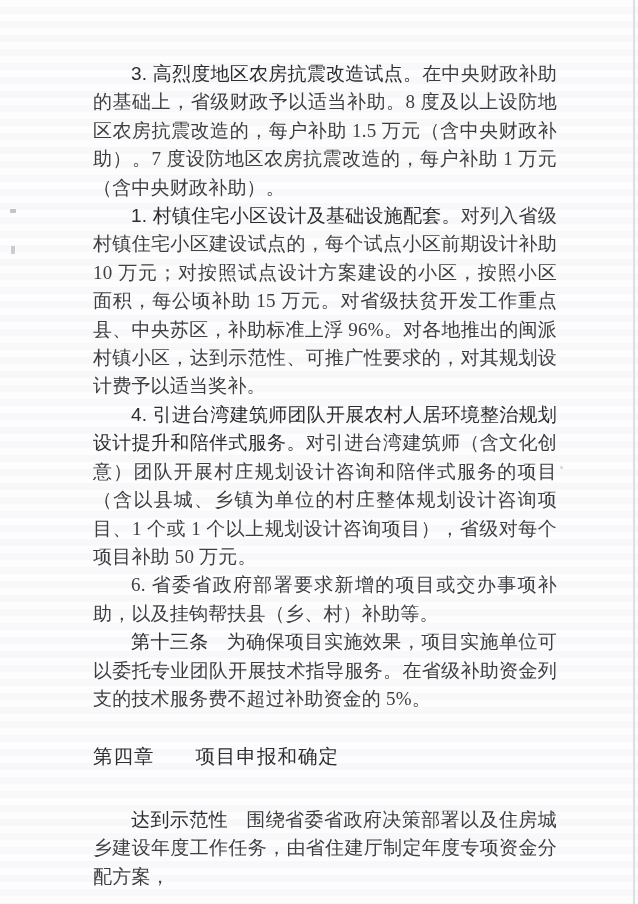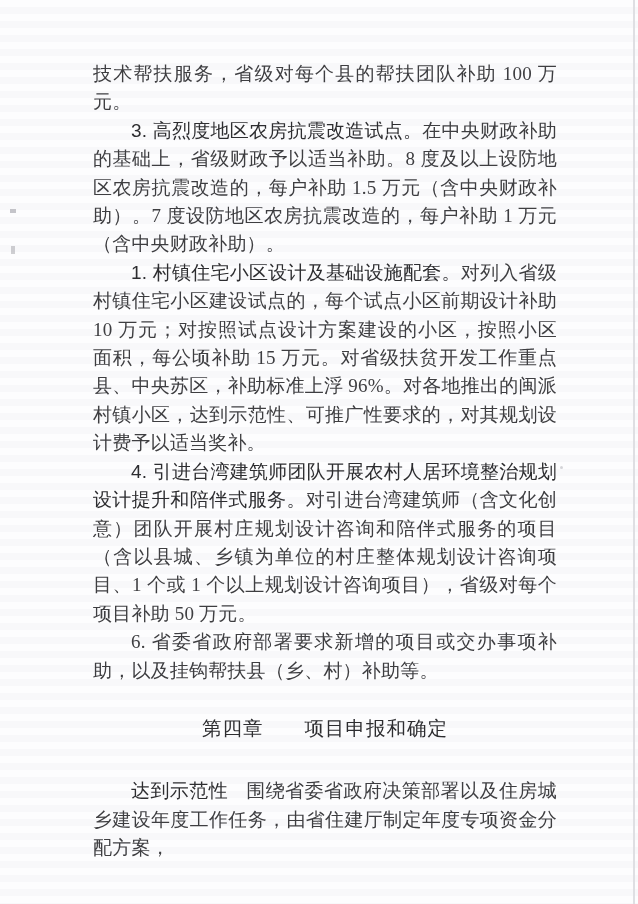--- a/index.html
+++ b/index.html
@@ -54,21 +54,20 @@
     color: #2d2d30;
     font-family: "Liberation Sans", "DejaVu Sans", sans-serif;
   }
   .para.article strong {
     margin-right: 0.95em;
   }
   .chapter {
     margin: 29px 0 35px 0;
     font-size: 19.5px;
     line-height: 28.4px;
-    text-align: center;
     letter-spacing: 1px;
   }
   .pageno {
     position: absolute;
     top: 811px;
     left: 0;
     right: 0;
     text-align: center;
     font-size: 13px;
     color: #8b8b8e;
@@ -83,30 +82,30 @@
   .speck.s3 { left: 560px; top: 466px; width: 3px; height: 3px; border-radius: 50%;
               background: #c9c9ce; opacity: 0.8; }
 </style>
 </head>
 <body>
 
 <div class="page">
 
   <div class="content">
 
-    <p class="para cont"><span>技术帮扶服务，省级对每个县的帮扶团队补助 100 万元。</span></p>
 
     <p class="para"><strong>3. 高烈度地区农房抗震改造试点。</strong><span>在中央财政补助的基础上，省级财政予以适当补助。8 度及以上设防地区农房抗震改造的，每户补助 1.5 万元（含中央财政补助）。7 度设防地区农房抗震改造的，每户补助 1 万元（含中央财政补助）。</span></p>
 
     <p class="para"><strong>1. 村镇住宅小区设计及基础设施配套。</strong><span>对列入省级村镇住宅小区建设试点的，每个试点小区前期设计补助 10 万元；对按照试点设计方案建设的小区，按照小区面积，每公顷补助 15 万元。对省级扶贫开发工作重点县、中央苏区，补助标准上浮 96%。对各地推出的闽派村镇小区，达到示范性、可推广性要求的，对其规划设计费予以适当奖补。</span></p>
 
     <p class="para"><strong>4. 引进台湾建筑师团队开展农村人居环境整治规划设计提升和陪伴式服务。</strong><span>对引进台湾建筑师（含文化创意）团队开展村庄规划设计咨询和陪伴式服务的项目（含以县城、乡镇为单位的村庄整体规划设计咨询项目、1 个或 1 个以上规划设计咨询项目），省级对每个项目补助 50 万元。</span></p>
 
     <p class="para"><span>6. 省委省政府部署要求新增的项目或交办事项补助，以及挂钩帮扶县（乡、村）补助等。</span></p>
 
+    <p class="para article"><strong>第十三条</strong><span>为确保项目实施效果，项目实施单位可以委托专业团队开展技术指导服务。在省级补助资金列支的技术服务费不超过补助资金的 5%。</span></p>
 
     <h2 class="chapter">第四章　　项目申报和确定</h2>
 
     <p class="para article"><strong>达到示范性</strong><span>围绕省委省政府决策部署以及住房城乡建设年度工作任务，由省住建厅制定年度专项资金分配方案，</span></p>
 
   </div>
 
   <div class="pageno">7</div>
 
   <div class="speck s1"></div>

